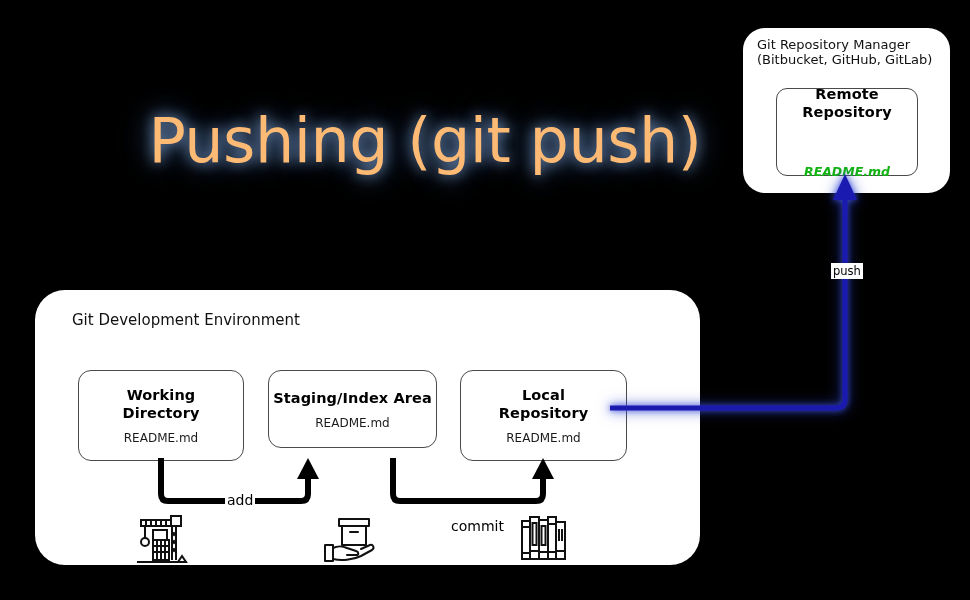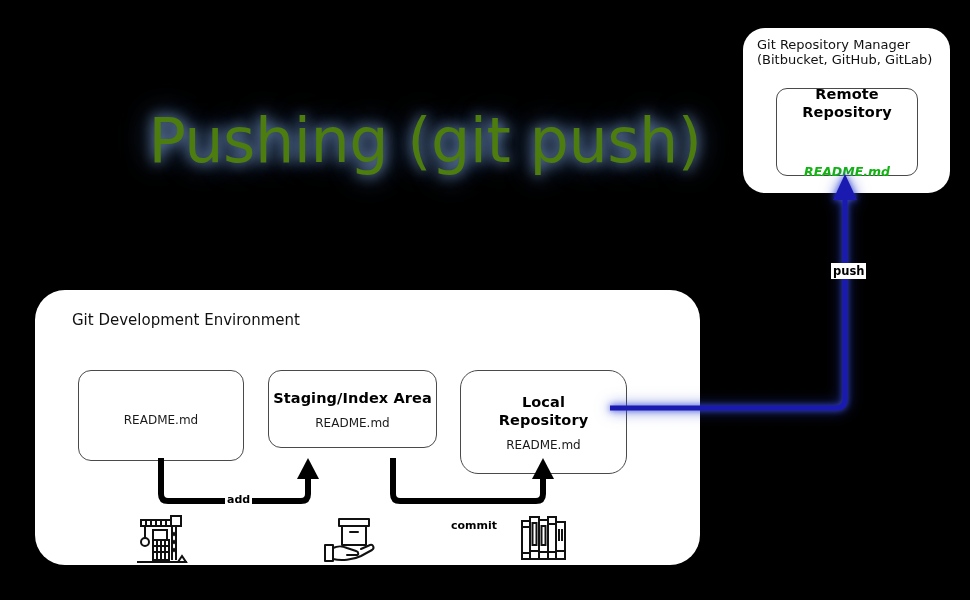--- a/index.html
+++ b/index.html
@@ -22,21 +22,21 @@
   #slide-title {
     position: absolute;
     left: 0px;
     top: 104px;
     width: 850px;
     text-align: center;
     font-family: "DejaVu Sans", "Liberation Sans", sans-serif;
     font-size: 62px;
     font-weight: 400;
     letter-spacing: -0.5px;
-    color: #4d7c0f;
+    color: #fdba74;
     text-shadow: 0 0 14px rgba(150,190,245,0.85),
                  0 0 28px rgba(110,160,230,0.55),
                  0 0 44px rgba(80,130,210,0.35);
     white-space: nowrap;
   }
 
   
   .panel {
     position: absolute;
     background: #ffffff;
@@ -97,34 +97,34 @@
   }
   .stage-box .box-file.green {
     color: #13b313;
     font-weight: 700;
     font-style: italic;
     font-size: 12.5px;
   }
 
   #box-working   { left: 78px;  top: 370px; width: 166px; height: 91px; }
   #box-staging   { left: 268px; top: 370px; width: 169px; height: 78px; }
-  #box-local     { left: 460px; top: 370px; width: 167px; height: 104px; border-radius: 18px; }
+  #box-local     { left: 460px; top: 370px; width: 167px; height: 91px; }
   #box-remote    { left: 776px; top: 88px;  width: 142px; height: 88px; border-radius: 11px; gap: 34px; }
 
   
   .elbow-arrow { position: absolute; }
   #arrow-add    { left: 150px; top: 458px; }
   #arrow-commit { left: 382px; top: 458px; }
 
   .flow-label {
     position: absolute;
     background: #ffffff;
     color: #000000;
-    font-size: 11px;
-    font-weight: 700;
+    font-size: 14px;
+    font-weight: 400;
     padding: 0 2px;
     line-height: 14px;
   }
   #label-add    { left: 225px; top: 493px; }
   #label-commit { left: 449px; top: 519px; }
 
   
   #push-path {
     position: absolute;
     left: 600px;
@@ -134,21 +134,21 @@
             drop-shadow(0 0 7px rgba(40,60,200,0.55));
   }
   #label-push {
     position: absolute;
     left: 831px;
     top: 263px;
     background: #ffffff;
     color: #000000;
     font-size: 11.5px;
     line-height: 14px;
-    font-weight: 700;
+    font-weight: 400;
     padding: 1px 2px;
   }
 
   
   .picto {
     position: absolute;
     display: block;
   }
   #icon-crane  { left: 133px; top: 512px; }
   #icon-hand   { left: 323px; top: 515px; }
@@ -170,20 +170,22 @@
     <div class="box-title" style="white-space: pre-line;">Remote
 Repository</div>
     <div class="box-file green">README.md</div>
   </div>
 
   <div class="panel" id="dev-env-panel"></div>
 
   <div class="panel-label" id="dev-env-label">Git Development Environment</div>
 
   <div class="stage-box" id="box-working">
+    <div class="box-title" style="white-space: pre-line;">Working
+Directory</div>
     <div class="box-file">README.md</div>
   </div>
 
   <div class="stage-box" id="box-staging">
     <div class="box-title">Staging/Index Area</div>
     <div class="box-file">README.md</div>
   </div>
 
   <div class="stage-box" id="box-local">
     <div class="box-title" style="white-space: pre-line;">Local

